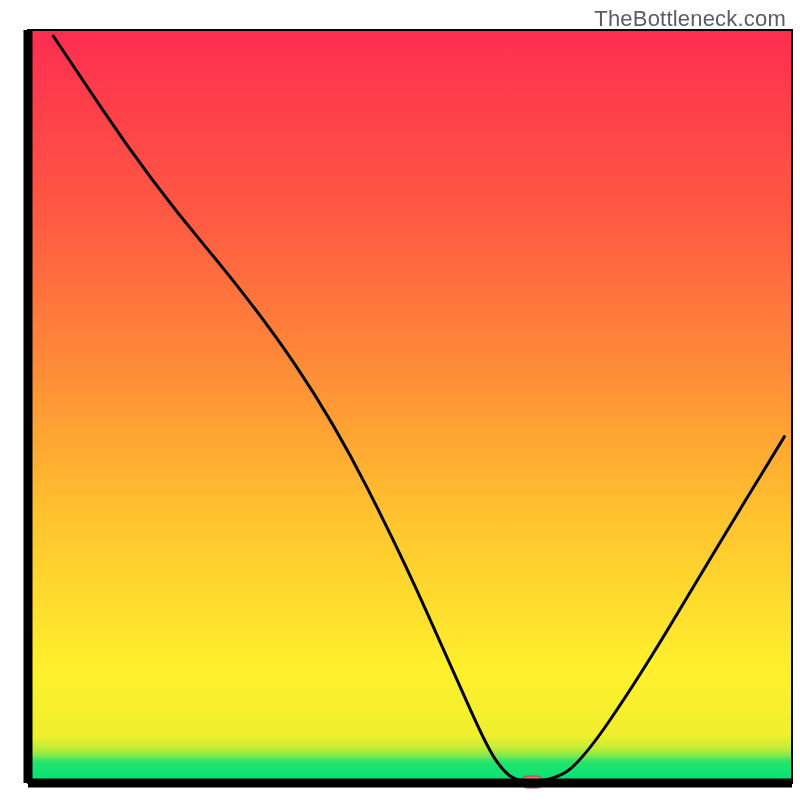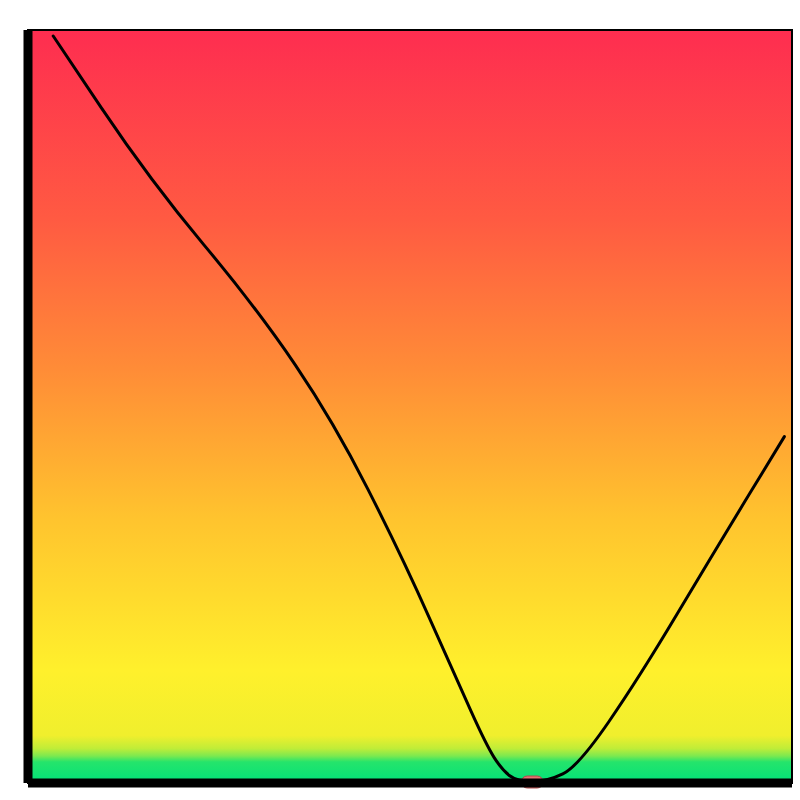--- a/index.html
+++ b/index.html
@@ -27,20 +27,21 @@
     z-index: 5;
   }
   svg {
     display: block;
   }
 </style>
 </head>
 <body>
 
 <div class="chart-container">
+  <div class="watermark">TheBottleneck.com</div>
   <svg id="chart-svg" width="800" height="800" viewBox="0 0 800 800">
       <defs>
         <linearGradient id="bg-grad" x1="0" y1="1" x2="0" y2="0">
           <stop offset="0%" stop-color="#00e27a"></stop>
           <stop offset="2.8%" stop-color="#25e46b"></stop>
           <stop offset="3.6%" stop-color="#7de94f"></stop>
           <stop offset="4.6%" stop-color="#c0ed38"></stop>
           <stop offset="6.3%" stop-color="#f0ef2d"></stop>
           <stop offset="15%" stop-color="#fff02c"></stop>
           <stop offset="35%" stop-color="#ffc42e"></stop>

